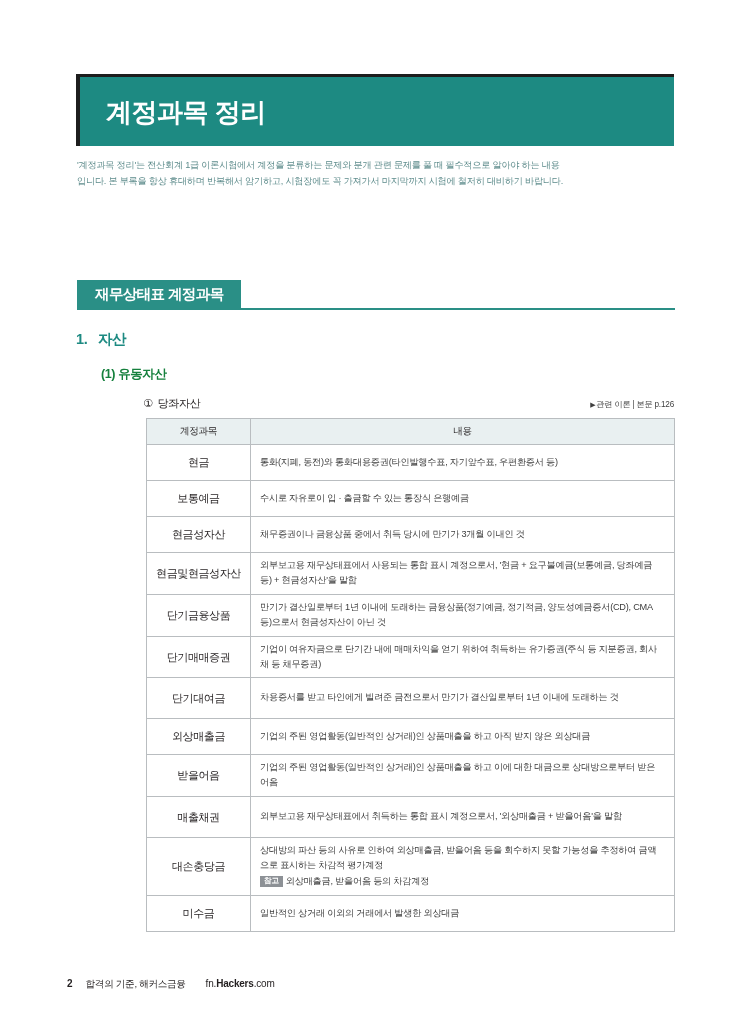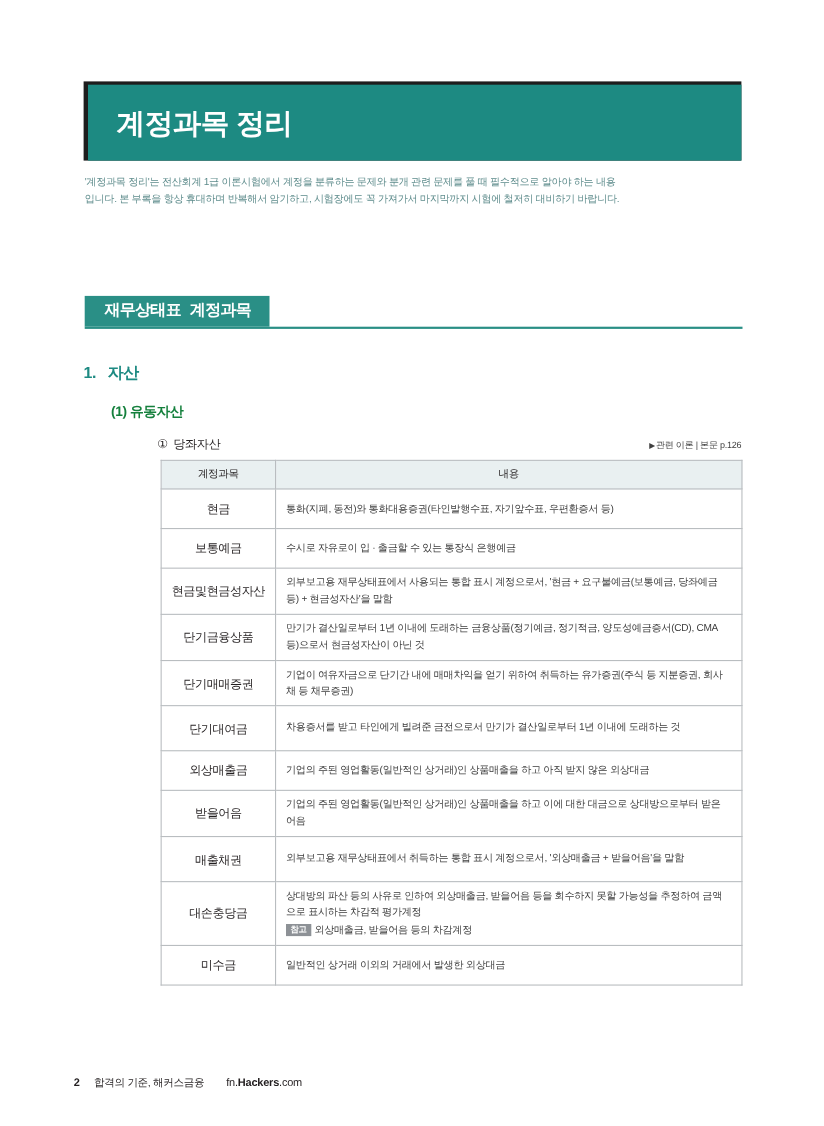--- a/index.html
+++ b/index.html
@@ -72,24 +72,23 @@
     letter-spacing: -0.25px;
   }
   .intro p {
     margin: 0;
   }
 
   
   .section-head {
     position: absolute;
     left: 77px;
-    top: 269px;
+    top: 280px;
     width: 598px;
     height: 30px;
-    font-family: Liberation Mono, monospace;
   }
   .section-head-tab {
     position: absolute;
     left: 0;
     top: 0;
     height: 28px;
     background: #2a8f86;
     display: flex;
     align-items: center;
     padding: 0 17px 0 18px;
@@ -302,20 +301,24 @@
     </thead>
     <tbody id="tbody">
         <tr class="r1">
           <td class="cell-name">현금</td>
           <td class="cell-desc"><span>통화(지폐, 동전)와 통화대용증권(타인발행수표, 자기앞수표, 우편환증서 등)</span></td>
         </tr>
         <tr class="r1">
           <td class="cell-name">보통예금</td>
           <td class="cell-desc"><span>수시로 자유로이 입 · 출금할 수 있는 통장식 은행예금</span></td>
         </tr>
+        <tr class="r1">
+          <td class="cell-name">현금성자산</td>
+          <td class="cell-desc"><span>채무증권이나 금융상품 중에서 취득 당시에 만기가 3개월 이내인 것</span></td>
+        </tr>
         <tr class="r2">
           <td class="cell-name">현금및현금성자산</td>
           <td class="cell-desc"><span>외부보고용 재무상태표에서 사용되는 통합 표시 계정으로서, '현금 + 요구불예금(보통예금, 당좌예금 등) + 현금성자산'을 말함</span></td>
         </tr>
         <tr class="r2">
           <td class="cell-name">단기금융상품</td>
           <td class="cell-desc"><span>만기가 결산일로부터 1년 이내에 도래하는 금융상품(정기예금, 정기적금, 양도성예금증서(CD), CMA 등)으로서 현금성자산이 아닌 것</span></td>
         </tr>
         <tr class="r2">
           <td class="cell-name">단기매매증권</td>

